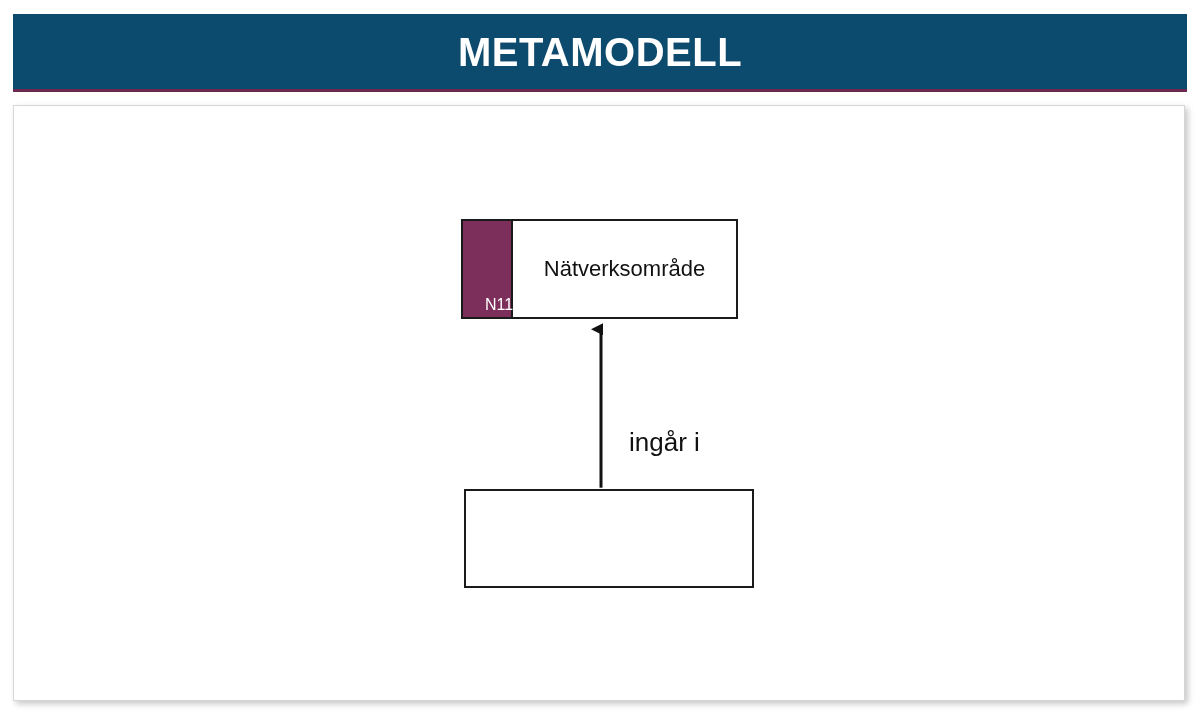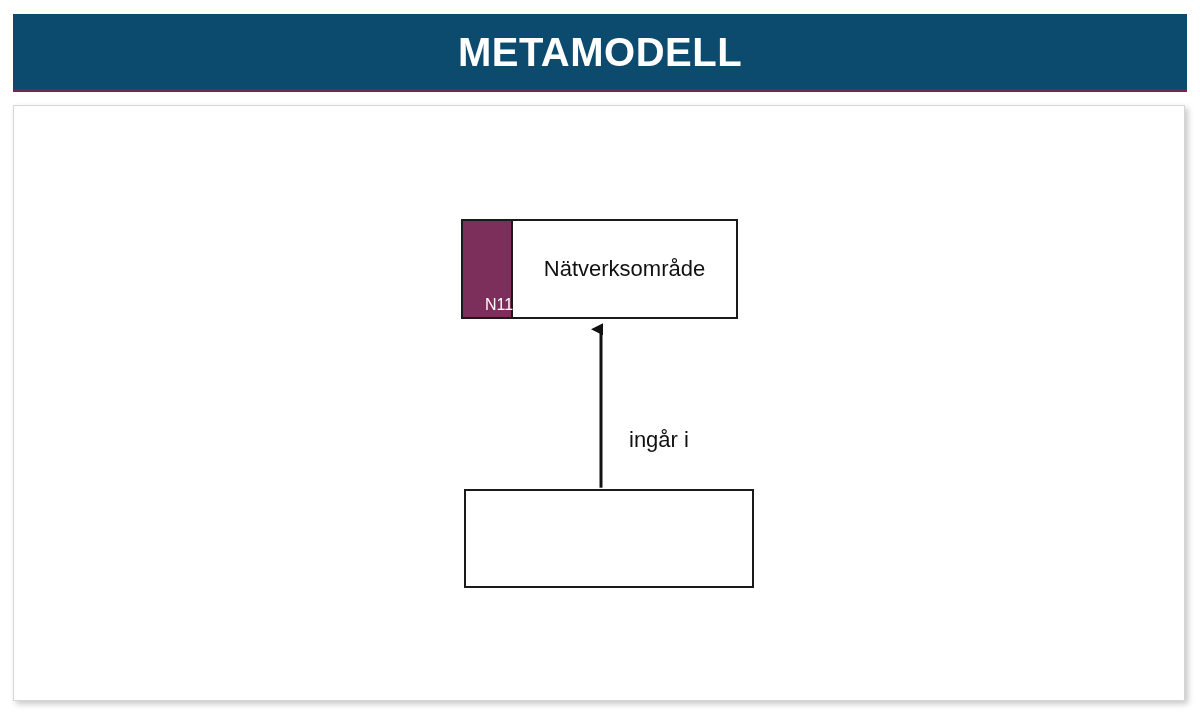--- a/index.html
+++ b/index.html
@@ -111,21 +111,21 @@
     left: 0;
     top: 0;
     width: 100%;
     height: 100%;
     pointer-events: none;
   }
   .rel-label {
     position: absolute;
     left: 615px;
     top: 323px;
-    font-size: 22px;
+    font-size: 26px;
     color: #111111;
     white-space: nowrap;
     line-height: 1;
   }
 </style>
 </head>
 <body>
 
 <div class="title-bar">
   <div class="title-text">METAMODELL</div>

